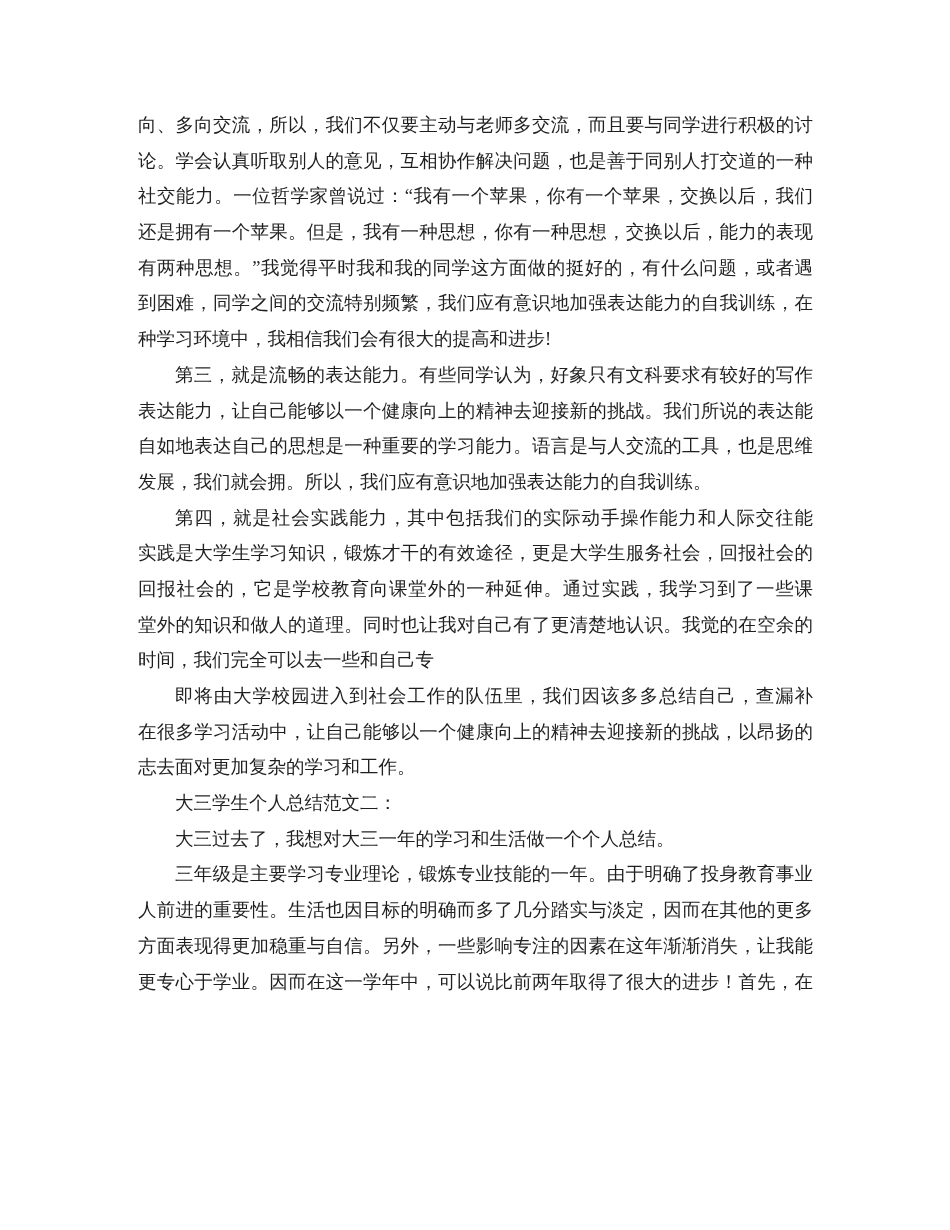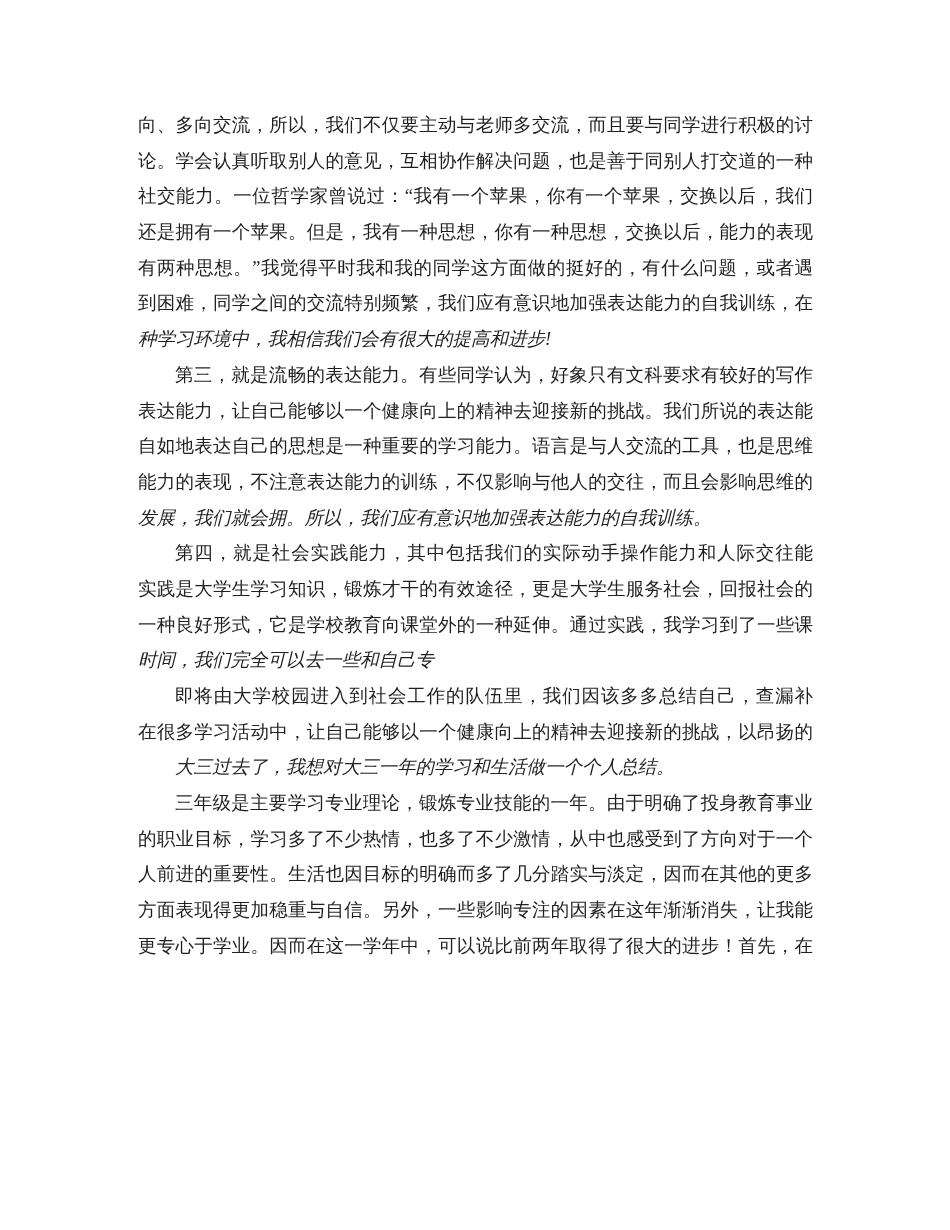--- a/index.html
+++ b/index.html
@@ -34,46 +34,46 @@
     overflow: hidden;
     text-align: justify;
     text-align-last: justify;
     text-justify: inter-character;
   }
   .line.indent {
     text-indent: 2em;
   }
   .line.last {
     text-align-last: left;
-    font-style: italic;
   }
 </style>
 </head>
 <body>
 
 <div class="page">
   <div class="content">
       <div class="line">向、多向交流，所以，我们不仅要主动与老师多交流，而且要与同学进行积极的讨</div>
       <div class="line">论。学会认真听取别人的意见，互相协作解决问题，也是善于同别人打交道的一种</div>
       <div class="line">社交能力。一位哲学家曾说过：“我有一个苹果，你有一个苹果，交换以后，我们</div>
       <div class="line">还是拥有一个苹果。但是，我有一种思想，你有一种思想，交换以后，能力的表现</div>
       <div class="line">有两种思想。”我觉得平时我和我的同学这方面做的挺好的，有什么问题，或者遇</div>
       <div class="line">到困难，同学之间的交流特别频繁，我们应有意识地加强表达能力的自我训练，在这</div>
       <div class="line last">种学习环境中，我相信我们会有很大的提高和进步!</div>
       <div class="line indent">第三，就是流畅的表达能力。有些同学认为，好象只有文科要求有较好的写作</div>
       <div class="line">表达能力，让自己能够以一个健康向上的精神去迎接新的挑战。我们所说的表达能力</div>
       <div class="line">自如地表达自己的思想是一种重要的学习能力。语言是与人交流的工具，也是思维</div>
-      <div class="line">能力的表现，不注意表达能力的训练，不仅影响与他人的交往，而且会影响思维的</div>
       <div class="line last">发展，我们就会拥。所以，我们应有意识地加强表达能力的自我训练。</div>
       <div class="line indent">第四，就是社会实践能力，其中包括我们的实际动手操作能力和人际交往能力。</div>
       <div class="line">实践是大学生学习知识，锻炼才干的有效途径，更是大学生服务社会，回报社会的</div>
-      <div class="line">一种良好形式，它是学校教育向课堂外的一种延伸。通过实践，我学习到了一些课</div>
+      <div class="line">回报社会的，它是学校教育向课堂外的一种延伸。通过实践，我学习到了一些课</div>
+      <div class="line">堂外的知识和做人的道理。同时也让我对自己有了更清楚地认识。我觉的在空余的</div>
       <div class="line last">时间，我们完全可以去一些和自己专</div>
       <div class="line indent">即将由大学校园进入到社会工作的队伍里，我们因该多多总结自己，查漏补缺，</div>
       <div class="line">在很多学习活动中，让自己能够以一个健康向上的精神去迎接新的挑战，以昂扬的斗</div>
+      <div class="line last">志去面对更加复杂的学习和工作。</div>
+      <div class="line indent last">大三学生个人总结范文二：</div>
       <div class="line indent last">大三过去了，我想对大三一年的学习和生活做一个个人总结。</div>
       <div class="line indent">三年级是主要学习专业理论，锻炼专业技能的一年。由于明确了投身教育事业</div>
-      <div class="line">的职业目标，学习多了不少热情，也多了不少激情，从中也感受到了方向对于一个</div>
       <div class="line">人前进的重要性。生活也因目标的明确而多了几分踏实与淡定，因而在其他的更多</div>
       <div class="line">方面表现得更加稳重与自信。另外，一些影响专注的因素在这年渐渐消失，让我能</div>
       <div class="line">更专心于学业。因而在这一学年中，可以说比前两年取得了很大的进步！首先，在</div>
     </div>
 </div>
 
 </body></html>

